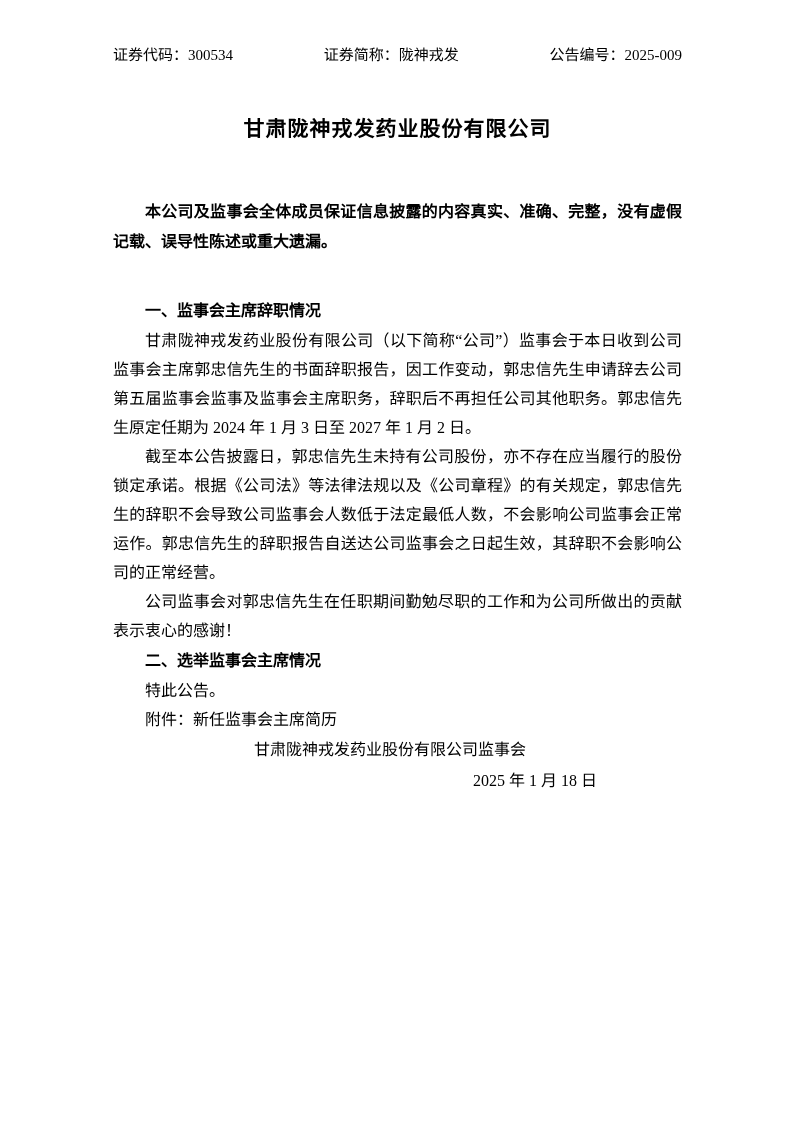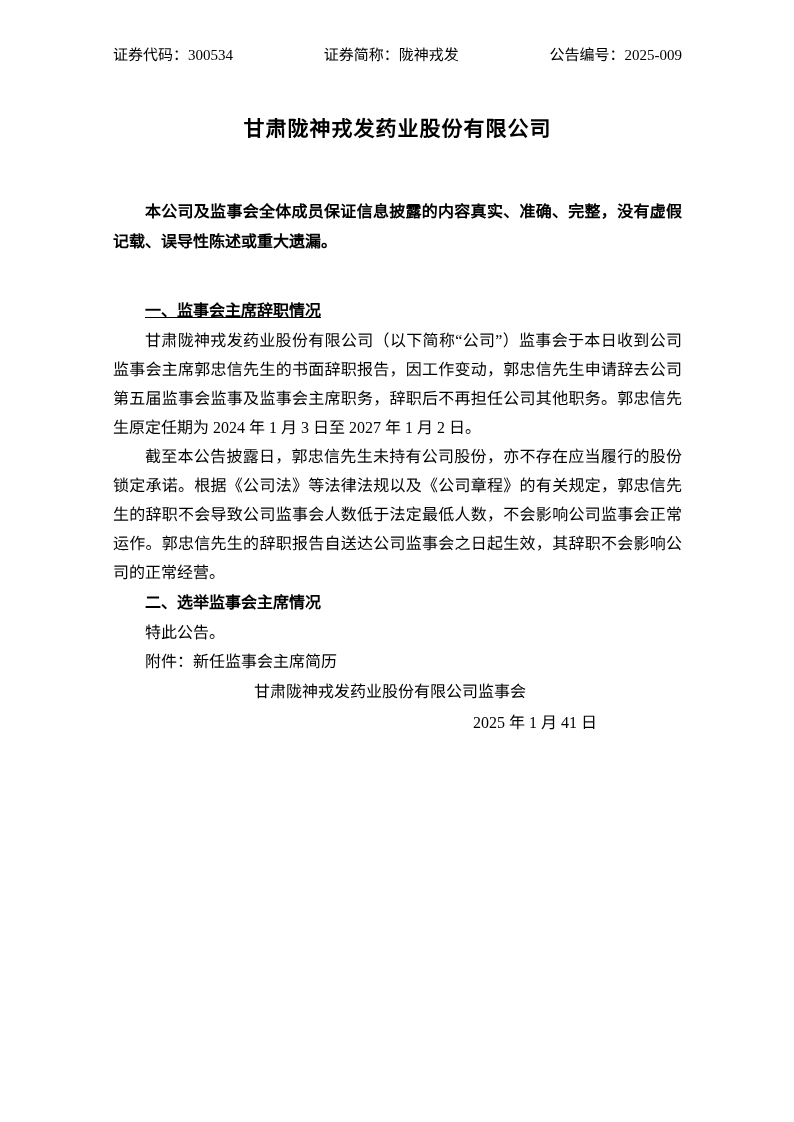--- a/index.html
+++ b/index.html
@@ -38,21 +38,21 @@
     line-height: 30px;
     text-indent: 2em;
     text-align: justify;
   }
   .section-heading {
     font-weight: bold;
     font-size: 16px;
     line-height: 31px;
     text-indent: 2em;
   }
-  .section-heading.first { margin-top: 38px; text-decoration: underline; }
+  .section-heading.first { margin-top: 38px; }
   .body-para {
     font-size: 16px;
     line-height: 29px;
     text-indent: 2em;
     text-align: justify;
   }
   .signature-company {
     font-size: 16px;
     line-height: 31px;
     text-align: center;
@@ -76,22 +76,23 @@
     <span>公告编号：2025-009</span>
   </div>
 
   <h1 class="title">甘肃陇神戎发药业股份有限公司</h1>
 
   <p class="statement">本公司及监事会全体成员保证信息披露的内容真实、准确、完整，没有虚假记载、误导性陈述或重大遗漏。</p>
 
   <h2 class="section-heading first">一、监事会主席辞职情况</h2>
   <p class="body-para">甘肃陇神戎发药业股份有限公司（以下简称“公司”）监事会于本日收到公司监事会主席郭忠信先生的书面辞职报告，因工作变动，郭忠信先生申请辞去公司第五届监事会监事及监事会主席职务，辞职后不再担任公司其他职务。郭忠信先生原定任期为 2024 年 1 月 3 日至 2027 年 1 月 2 日。</p>
   <p class="body-para">截至本公告披露日，郭忠信先生未持有公司股份，亦不存在应当履行的股份锁定承诺。根据《公司法》等法律法规以及《公司章程》的有关规定，郭忠信先生的辞职不会导致公司监事会人数低于法定最低人数，不会影响公司监事会正常运作。郭忠信先生的辞职报告自送达公司监事会之日起生效，其辞职不会影响公司的正常经营。</p>
+  <p class="body-para">公司监事会对郭忠信先生在任职期间勤勉尽职的工作和为公司所做出的贡献表示衷心的感谢！</p>
 
   <h2 class="section-heading">二、选举监事会主席情况</h2>
 
   <p class="body-para">特此公告。</p>
   <p class="body-para">附件：新任监事会主席简历</p>
 
   <p class="signature-company">甘肃陇神戎发药业股份有限公司监事会</p>
-  <p class="signature-date">2025 年 1 月 41 日</p>
+  <p class="signature-date">2025 年 1 月 18 日</p>
 
 </div>
 
 </body></html>

